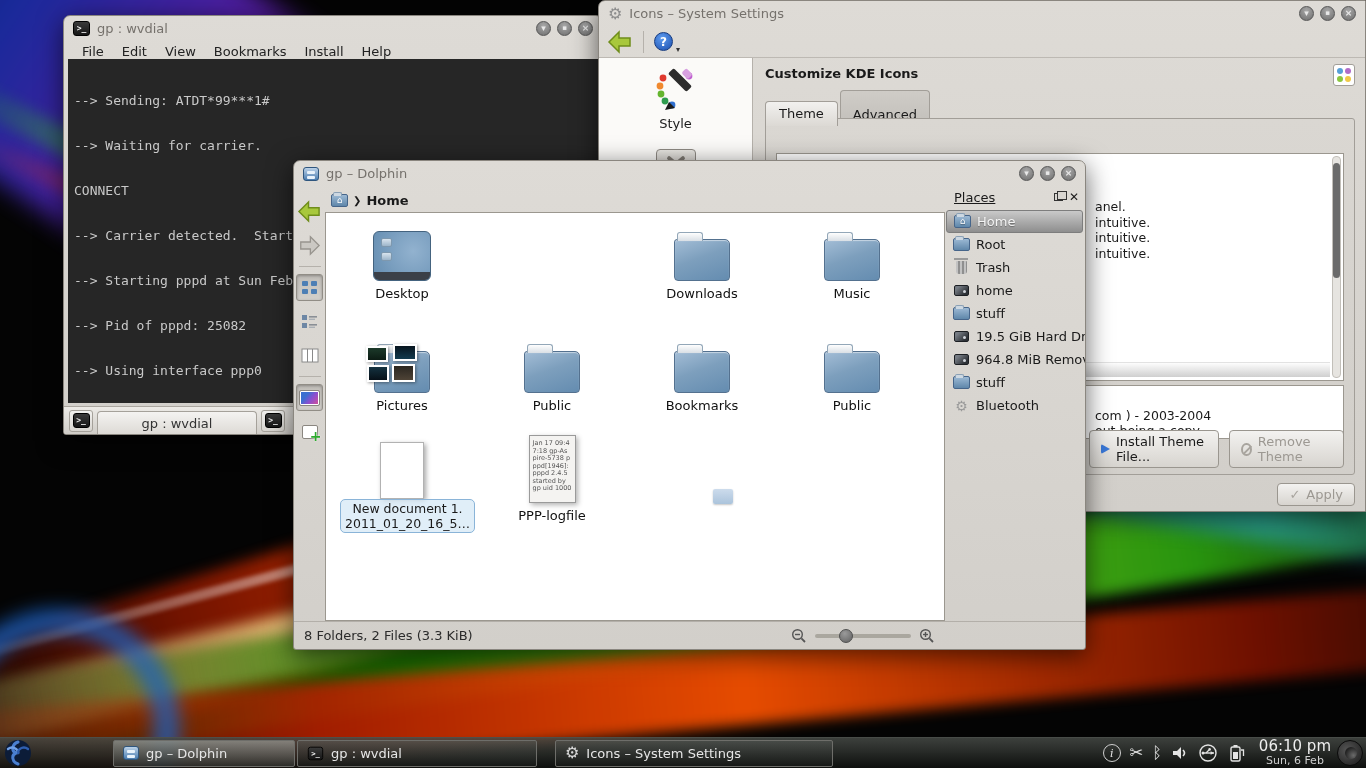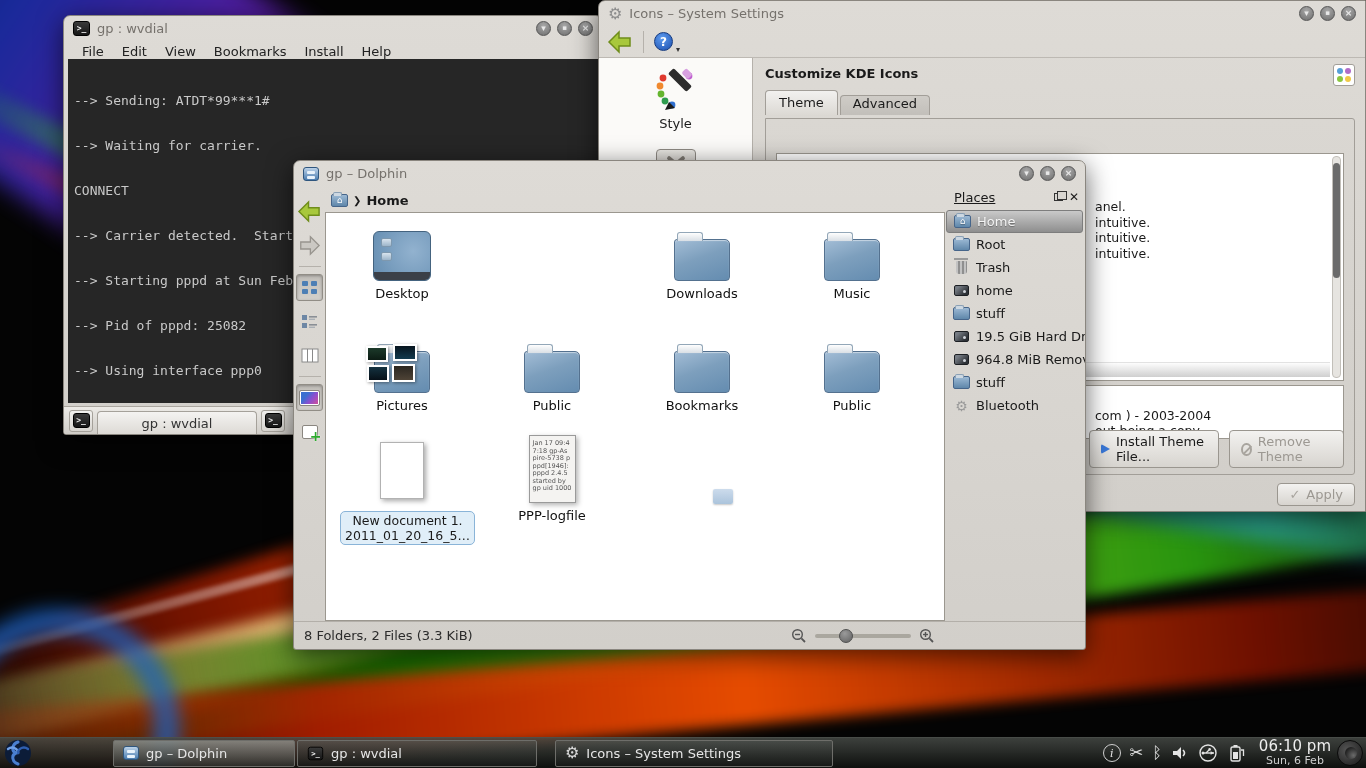--- a/index.html
+++ b/index.html
@@ -91,21 +91,21 @@
              background:#7d7973; border-radius:2px; }
   .ws-icon::before { transform:translate(-50%,-50%) rotate(40deg); }
   .ws-icon::after  { transform:translate(-50%,-50%) rotate(-40deg); }
   .ss-main { position:relative; flex:1; padding:8px 12px; }
   .ss-heading { font-weight:bold; }
   .overview-ico { position:absolute; right:10px; top:6px; width:22px; height:22px; background:#fff;
                   border:1px solid #a29e98; border-radius:3px; display:grid; grid-template-columns:1fr 1fr;
                   place-items:center; padding:2px; }
   .overview-ico i { width:6px; height:6px; border-radius:50%; }
   .ss-tabs { position:absolute; left:12px; top:32px; display:flex; align-items:flex-end; }
-  .ss-tab { padding:0 12px 4px 12px; border:1px solid #a29e98; border-bottom:none; border-radius:4px 4px 0 0;
+  .ss-tab { padding:16px 12px 4px 12px; border:1px solid #a29e98; border-bottom:none; border-radius:4px 4px 0 0;
             background:linear-gradient(#cfccc7,#c2bfba); margin-right:2px; }
   .ss-tab.active { background:linear-gradient(#f2f1ef,#dcd9d4); position:relative; z-index:2; padding:4px 13px 5px 13px; }
   .ss-panel { position:absolute; left:12px; right:10px; top:60px; bottom:36px; border:1px solid #a29e98;
               border-radius:0 3px 3px 3px; background:linear-gradient(#dad7d2,#d2cfca); padding:9px 12px; }
   .theme-list { position:absolute; left:10px; right:10px; top:34px; height:228px; background:#fff;
                 border:1px solid #9b978f; }
   .list-scroll { position:absolute; right:2px; top:2px; bottom:2px; width:9px; background:#e6e4e0;
                  border:1px solid #c2bfb9; border-radius:4px; }
   .list-thumb { position:absolute; left:0; right:0; top:6px; height:115px; background:#6b6b6b; border-radius:4px; }
   .fragments { position:absolute; left:318px; top:45px; line-height:15.5px; font-size:12.5px; }
@@ -498,21 +498,21 @@
         <div class="icon-slot">
             <span class="folder"></span>
           </div>
         <div class="flabel">Public</div>
       </div>
 
       <div class="cell" style="left:14px; top:222px">
         <div class="icon-slot" style="height:64px">
             <span class="page-ico"></span>
           </div>
-        <div style="margin-top:12px">
+        <div style="margin-top:0">
           <span class="sel-label">
             <span>New document 1.</span><br>
             <span>2011_01_20_16_5…</span>
           </span>
         </div>
       </div>
       <div class="cell" style="left:164px; top:218px">
         <div class="icon-slot" style="height:72px">
           <span class="logfile-ico">Jan 17 09:47:18 gp-Aspire-5738 pppd[1946]: pppd 2.4.5 started by gp uid 1000</span>
         </div>

